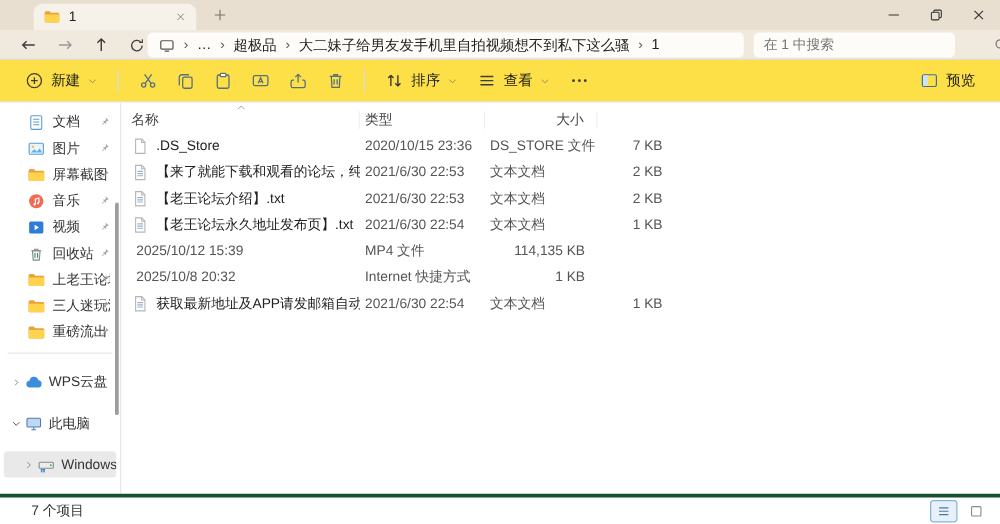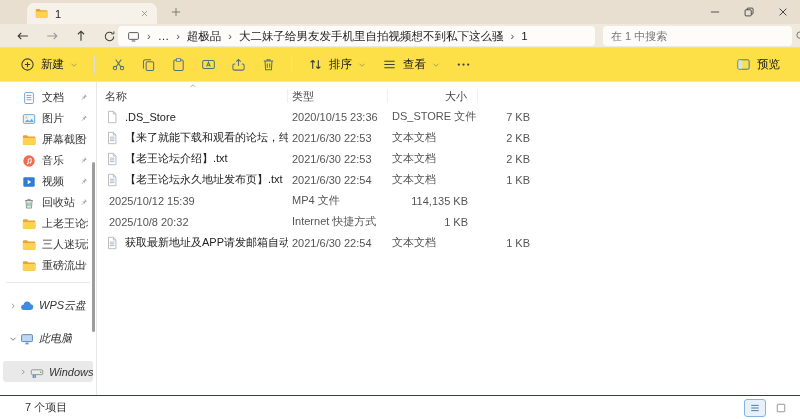--- a/index.html
+++ b/index.html
@@ -19,21 +19,21 @@
 
   
   .addressrow { position:absolute; top:24px; left:0; right:0; height:24px; background:#f0e9dd;
                 border-bottom:1px solid rgba(0,0,0,.06); }
   .navbtns { position:absolute; left:8px; top:0; height:24px; display:flex; align-items:center; }
   .navbtn { width:29px; height:22px; display:flex; align-items:center; justify-content:center; cursor:pointer; }
   .breadcrumb { position:absolute; left:118px; top:2px; width:477px; height:20px; background:#fdfcf9;
                 border-radius:4px; display:flex; align-items:center; padding:0 9px; white-space:nowrap; overflow:hidden; }
   .bsep { color:#555; margin:0 7px; font-size:11px; }
   .crumb { color:#222; font-size:11.5px; cursor:pointer; }
-  .searchbox { position:absolute; left:603px; top:2px; width:189px; height:20px; background:#fdfcf9;
+  .searchbox { position:absolute; left:603px; top:2px; width:161px; height:20px; background:#fdfcf9;
                border-radius:4px; display:flex; align-items:center; padding:0 8px;gap:42px; }
   .searchbox input { flex:1; border:none; outline:none; background:transparent; font-size:11px;
                      font-family:inherit; color:#222; }
   .searchbox input::placeholder { color:#767676; }
 
   
   .toolbar { position:absolute; top:48px; left:0; right:0; height:34px; background:#fde047;
              border-bottom:1px solid #e4e4e4; display:flex; align-items:center; padding:0 12px; }
   .tbtn { display:flex; align-items:center; gap:6px; padding:0 8px; height:26px; border-radius:4px;
           cursor:pointer; color:#1a1a1a; font-size:11.5px; }
@@ -42,21 +42,21 @@
   .chev { opacity:.6; }
   .toolbar-right { margin-left:auto; display:flex; align-items:center; }
 
   
   .content { position:absolute; top:82px; left:0; right:0; bottom:24px; display:flex; background:#fff; }
   .sidebar { position:relative; width:97px; border-right:1px solid #e8e8e8; padding-top:5px; flex:none; }
   .srow { height:21px; display:flex; align-items:center; padding-left:22px; position:relative; cursor:pointer; }
   .srow .slabel { margin-left:6px; color:#333; font-size:11px; white-space:nowrap; overflow:hidden; max-width:46px; }
   .srow .pin { position:absolute; right:8px; top:6px; opacity:.75; }
   .sdivider { height:1px; background:#e8e8e8; margin:6px 6px 5px 6px; }
-  .trow { height:21px; display:flex; align-items:center; padding-left:6px; cursor:pointer; border-radius:3px; margin:12px 3px;font-style:italic; }
+  .trow { height:21px; display:flex; align-items:center; padding-left:6px; cursor:pointer; border-radius:3px; margin:12px 3px; }
   .trow .slabel { margin-left:5px; color:#333; font-size:11px; white-space:nowrap; overflow:hidden; }
   .trow.indent { padding-left:16px; }
   .trow.selected { background:#e9e9e9; }
   .sscroll { position:absolute; right:1px; top:80px; width:3px; height:170px; background:#9d9d9d; border-radius:2px; }
 
   
   .filearea { flex:1; position:relative; padding:2px 0 0 8px; overflow:hidden; }
   .sortcaret { position:absolute; left:92px; top:0px; opacity:.8; }
   .fhead { display:grid; grid-template-columns:183px 100px 90px 62px; height:17px; align-items:center;
            color:#444; font-size:11px; margin-top:3px; }
@@ -64,21 +64,21 @@
   .fhead .hc.first { padding-left:0; }
   .fhead .hc.size { text-align:right; padding-right:10px; }
   .frows { margin-top:2px; }
   .frow { display:grid; grid-template-columns:183px 100px 90px 62px; height:21px; align-items:center; cursor:default; }
   .fname { display:flex; align-items:center; gap:6px; color:#222; font-size:11px; white-space:nowrap; overflow:hidden; }
   .fdate,.ftype { color:#555; font-size:11px; padding-left:4px; white-space:nowrap; }
   .fsize { color:#555; font-size:11px; text-align:right; padding-right:10px; white-space:nowrap; }
 
   
   .statusbar { position:absolute; bottom:0; left:0; right:0; height:24px; background:#fff;
-               border-top:1px solid #14532d; display:flex; align-items:center; padding:0 8px 0 25px; }
+               border-top:3px solid #14532d; display:flex; align-items:center; padding:0 8px 0 25px; }
   .scount { color:#333; font-size:11px; }
   .sviews { margin-left:auto; display:flex; gap:4px; }
   .vbtn { width:22px; height:18px; border:1px solid transparent; border-radius:3px; display:flex;
           align-items:center; justify-content:center; cursor:pointer; }
   .vbtn.active { background:#e8f1fa; border-color:#86b3dd; }
 
   .ic { display:inline-flex; width:15px; height:15px; flex:none; }
   .ic svg { width:100%; height:100%; display:block; }
   .ic14 { width:14px; height:14px; } .ic13 { width:13px; height:13px; }
   .ic12 { width:12px; height:12px; }

